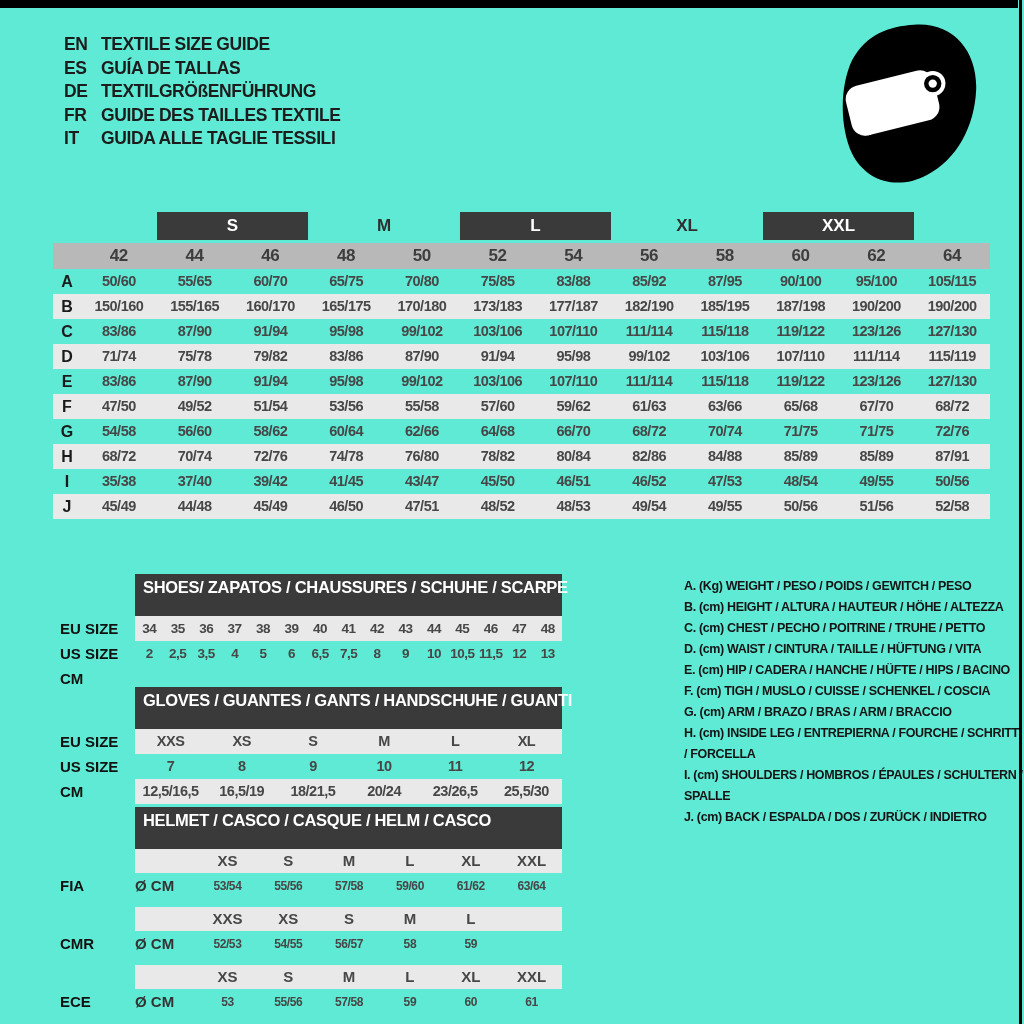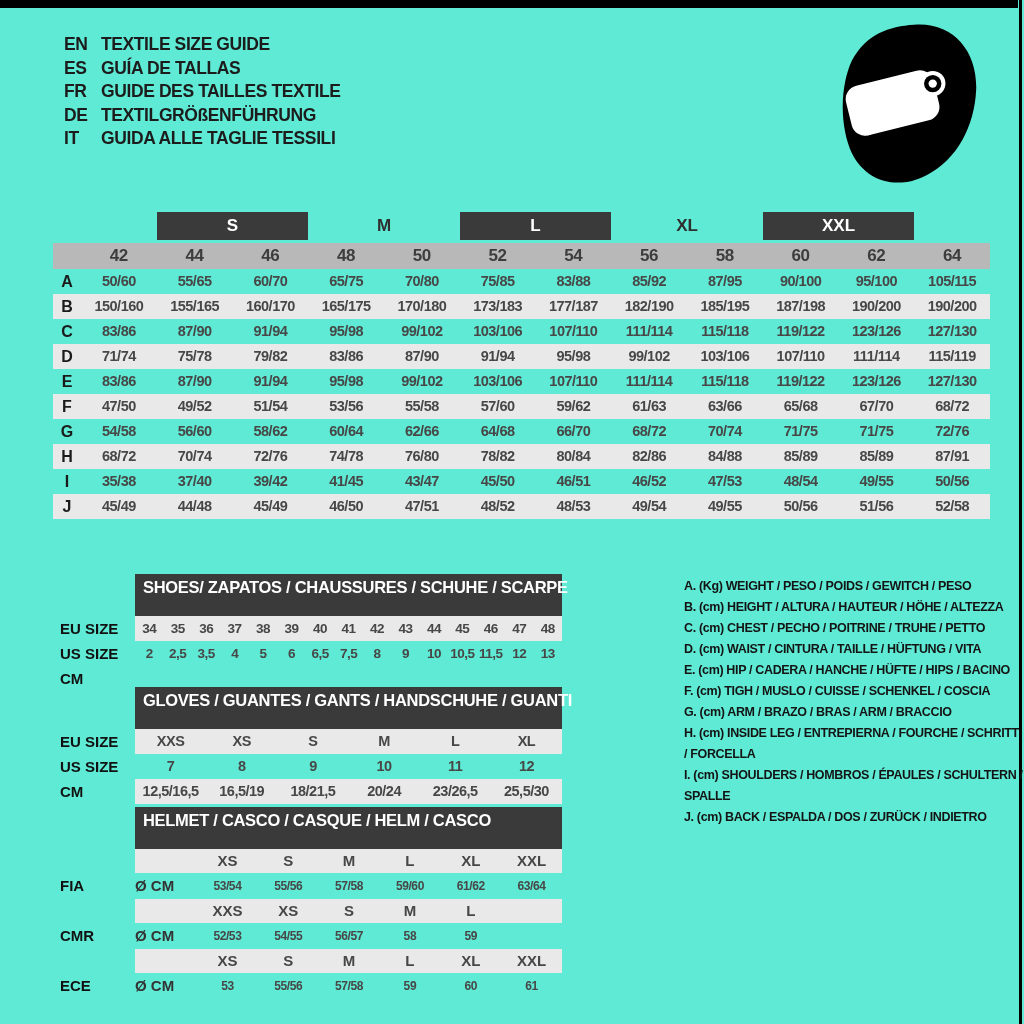--- a/index.html
+++ b/index.html
@@ -47,21 +47,21 @@
   .s-strip.shaded{background:var(--row-stripe,#e9e9e9);justify-content:flex-end;}
   .s-cell{flex:1;text-align:center;line-height:25px;font-weight:bold;font-size:13.5px;color:var(--value-text,#474747);letter-spacing:-0.5px;white-space:nowrap;}
   .gloves .s-cell{font-size:14.5px;}
 
   
   .h-size-row{display:flex;height:24px;}
   .h-size-spacer{width:78px;}
   .h-size-strip{flex:1;display:flex;background:var(--row-stripe,#e9e9e9);}
   .h-unit-spacer{width:62px;}
   .h-cell{flex:1;text-align:center;line-height:24px;font-weight:bold;font-size:15px;color:#474747;white-space:nowrap;}
-  .h-val-row{display:flex;height:26px;}
+  .h-val-row{display:flex;height:34px;}
   .h-std{width:78px;font-weight:bold;font-size:15px;line-height:26px;color:#111;padding-left:3px;box-sizing:border-box;}
   .h-unit{width:62px;font-weight:bold;font-size:15px;line-height:26px;color:#333;white-space:nowrap;}
   .h-vcell{flex:1;text-align:center;line-height:26px;font-weight:bold;font-size:12px;color:var(--value-text,#474747);letter-spacing:-0.4px;white-space:nowrap;}
   .h-vals{flex:1;display:flex;}
 
   
   .legend{position:absolute;left:684px;top:576px;width:340px;}
   .legend-item{font-weight:bold;font-size:12.5px;line-height:21px;letter-spacing:-0.35px;color:#141414;}
 </style>
 </head>
@@ -74,26 +74,26 @@
   <div class="languages">
       <div class="lang-row">
         <span class="lang-code">EN</span>
         <span class="lang-label">TEXTILE SIZE GUIDE</span>
       </div>
       <div class="lang-row">
         <span class="lang-code">ES</span>
         <span class="lang-label">GUÍA DE TALLAS</span>
       </div>
       <div class="lang-row">
+        <span class="lang-code">DE</span>
+        <span class="lang-label">TEXTILGRÖßENFÜHRUNG</span>
+      </div>
+      <div class="lang-row">
         <span class="lang-code">FR</span>
         <span class="lang-label">GUIDE DES TAILLES TEXTILE</span>
-      </div>
-      <div class="lang-row">
-        <span class="lang-code">DE</span>
-        <span class="lang-label">TEXTILGRÖßENFÜHRUNG</span>
       </div>
       <div class="lang-row">
         <span class="lang-code">IT</span>
         <span class="lang-label">GUIDA ALLE TAGLIE TESSILI</span>
       </div>
     </div>
 
   <div class="helmet-icon">
     <svg viewBox="0 0 100 107" width="156" height="166">
       <path d="M52 3 C77 1 93 20 92 45 C91 68 80 90 60 100 C41 110 21 104 12 86 C4 69 4 43 12 26 C21 9 36 4 52 3 Z" fill="#000"></path>

